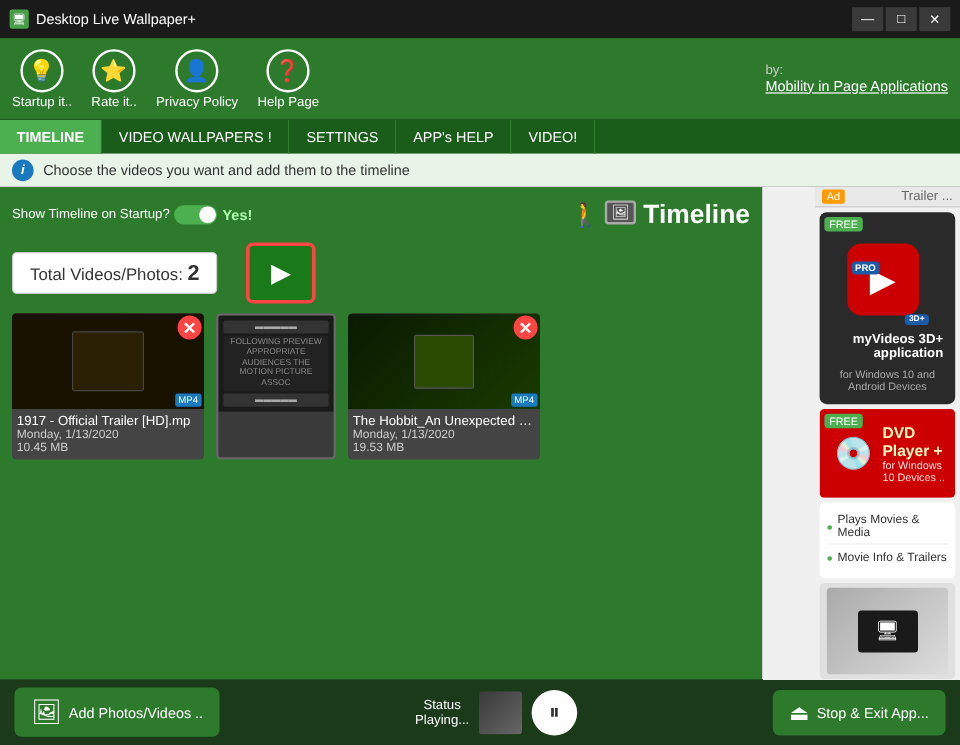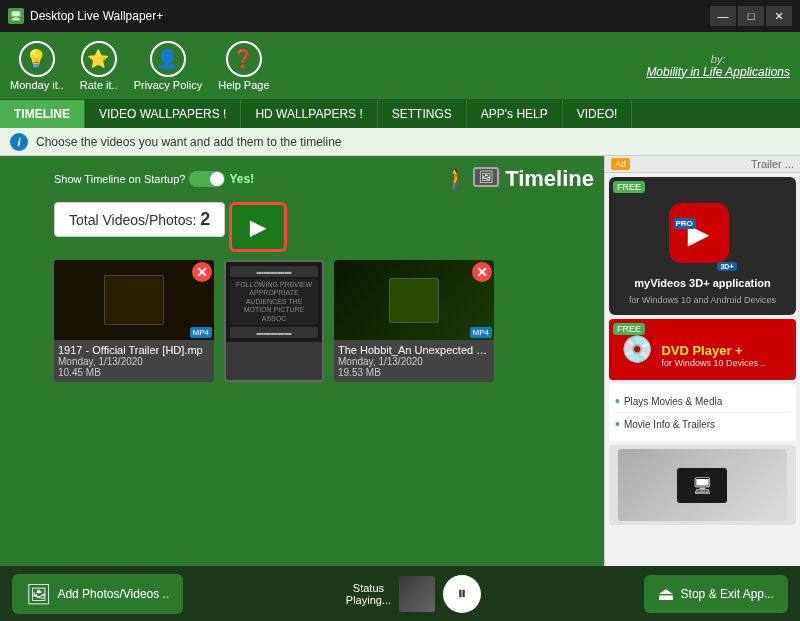--- a/index.html
+++ b/index.html
@@ -27,21 +27,21 @@
       height: 68px;
       display: flex;
       align-items: center;
       justify-content: space-between;
       padding: 0 10px;
       border-bottom: 1px solid #1a5c1a;
     }
     .toolbar-left { display: flex; gap: 16px; }
     .toolbar-item { display: flex; flex-direction: column; align-items: center; gap: 2px; cursor: pointer; color: white; font-size: 11px; }
     .toolbar-item-icon { width: 36px; height: 36px; border: 2px solid white; border-radius: 50%; display: flex; align-items: center; justify-content: center; font-size: 18px; color: white; }
-    .toolbar-right { text-align: center; font-style: italic; }
+    .toolbar-right { text-align: left; }
 
     
     .navtabs {
       background: #1a5c1a;
       height: 28px;
       display: flex;
       align-items: stretch;
     }
     .navtab {
       padding: 0 14px;
@@ -77,21 +77,20 @@
       display: flex;
       height: calc(621px - 32px - 68px - 28px - 28px - 55px);
     }
 
     
     .content {
       flex: 1;
       background: #2d7a2d;
       padding: 10px;
       position: relative;
-      margin-left: 44px;
     }
 
     
     .timeline-header {
       display: flex;
       align-items: center;
       justify-content: space-between;
       margin-bottom: 10px;
     }
     .timeline-left { display: flex; align-items: center; gap: 8px; }
@@ -100,21 +99,21 @@
     .toggle-knob { width: 14px; height: 14px; background: white; border-radius: 50%; position: absolute; top: 1px; right: 1px; }
     .yes-label { color: #aaffaa; font-size: 12px; font-weight: bold; }
 
     .timeline-title-area { display: flex; align-items: center; gap: 6px; }
     .timeline-icons { display: flex; gap: 4px; }
     .timeline-icon-person { font-size: 20px; color: white; }
     .timeline-icon-image { width: 26px; height: 20px; background: #555; border: 2px solid #aaa; border-radius: 3px; display: flex; align-items: center; justify-content: center; font-size: 12px; color: white; }
     .timeline-title { font-size: 22px; color: white; font-weight: bold; }
 
     
-    .stats-apply { display: flex; align-items: flex-start; gap: 4px; }
+    .stats-apply { display: flex; align-items: center; gap: 24px; }
     .stats-box { background: white; border: 1px solid #ccc; border-radius: 4px; padding: 6px 14px; font-size: 14px; color: #333; }
     .stats-num { font-weight: bold; font-size: 18px; color: #333; }
     .apply-btn {
       background: #1a7a1a;
       border: 3px solid #ff4444;
       border-radius: 6px;
       padding: 10px 18px;
       color: white;
       font-size: 15px;
       font-weight: bold;
@@ -148,24 +147,25 @@
       border: 2px solid #666;
       border-radius: 4px;
       width: 100px;
       position: relative;
       overflow: hidden;
     }
     .preview-thumb { width: 100%; height: 80px; background: #2a2a2a; display: flex; flex-direction: column; align-items: center; justify-content: center; gap: 4px; }
 
     
     .sidebar {
-      width: 196px;
+      width: 165px;
       background: #f0f0f0;
       border-left: 1px solid #ccc;
       overflow-y: auto;
+      padding-left: 43px;
     }
 
     
     .bottombar {
       background: #1a3a1a;
       height: 55px;
       display: flex;
       align-items: center;
       justify-content: space-between;
       padding: 0 12px;
@@ -213,45 +213,44 @@
     <button class="titlebar-btn">—</button>
     <button class="titlebar-btn">□</button>
     <button class="titlebar-btn close">✕</button>
   </div>
 </div>
 
 <div class="toolbar">
   <div class="toolbar-left">
     <div class="toolbar-item">
       <div class="toolbar-item-icon">💡</div>
-      <span>Monday it..</span>
+      <span>Startup it..</span>
     </div>
     <div class="toolbar-item">
       <div class="toolbar-item-icon">⭐</div>
       <span>Rate it..</span>
     </div>
     <div class="toolbar-item">
       <div class="toolbar-item-icon">👤</div>
       <span>Privacy Policy</span>
     </div>
     <div class="toolbar-item">
       <div class="toolbar-item-icon">❓</div>
       <span>Help Page</span>
     </div>
   </div>
   <div class="toolbar-right">
     <div style="color:#ccc;font-size:11px;">by:</div>
-    <div style="color:white;font-size:12px;text-decoration:underline;cursor:pointer;">Mobility in Life Applications</div>
+    <div style="color:white;font-size:12px;text-decoration:underline;cursor:pointer;">Mobility in Page Applications</div>
   </div>
 </div>
 
 <div class="navtabs">
   <div class="navtab active">TIMELINE</div>
   <div class="navtab">VIDEO WALLPAPERS !</div>
-  <div class="navtab">HD WALLPAPERS !</div>
   <div class="navtab">SETTINGS</div>
   <div class="navtab">APP's HELP</div>
   <div class="navtab">VIDEO!</div>
 </div>
 
 <div class="infobar">
   <div class="info-icon">i</div>
   <span>Choose the videos you want and add them to the timeline</span>
 </div>
 
@@ -364,21 +363,21 @@
         <div style="color:white;font-size:11px;font-weight:bold;text-align:right;">myVideos 3D+ application</div>
         <div style="color:#aaa;font-size:9px;text-align:center;">for Windows 10 and Android Devices</div>
       </div>
     </div>
 
     <div style="margin:4px;border-radius:4px;overflow:hidden;position:relative;">
       <div style="position:absolute;top:4px;left:4px;background:#4caf50;color:white;font-size:9px;padding:1px 4px;border-radius:3px;z-index:5;">FREE</div>
       <div style="background:#cc0000;padding:12px 8px;display:flex;align-items:center;gap:8px;padding-left:12px;">
         <div style="font-size:26px;color:white;">💿</div>
         <div>
-          <div style="color:#fde047;font-size:13px;font-weight:bold;margin-top:12px;">DVD Player +</div>
+          <div style="color:#fef9c3;font-size:13px;font-weight:bold;">DVD Player +</div>
           <div style="color:#ffdddd;font-size:9px;">for Windows 10 Devices ..</div>
         </div>
       </div>
     </div>
 
     <div style="margin:4px;background:white;border-radius:4px;padding:6px;">
       <div style="font-size:10px;color:#333;padding:3px 0;border-bottom:1px solid #eee;display:flex;align-items:center;gap:4px;">
         <span style="color:#4caf50;font-size:14px;">•</span>
         <span>Plays Movies &amp; Media</span>
       </div>

